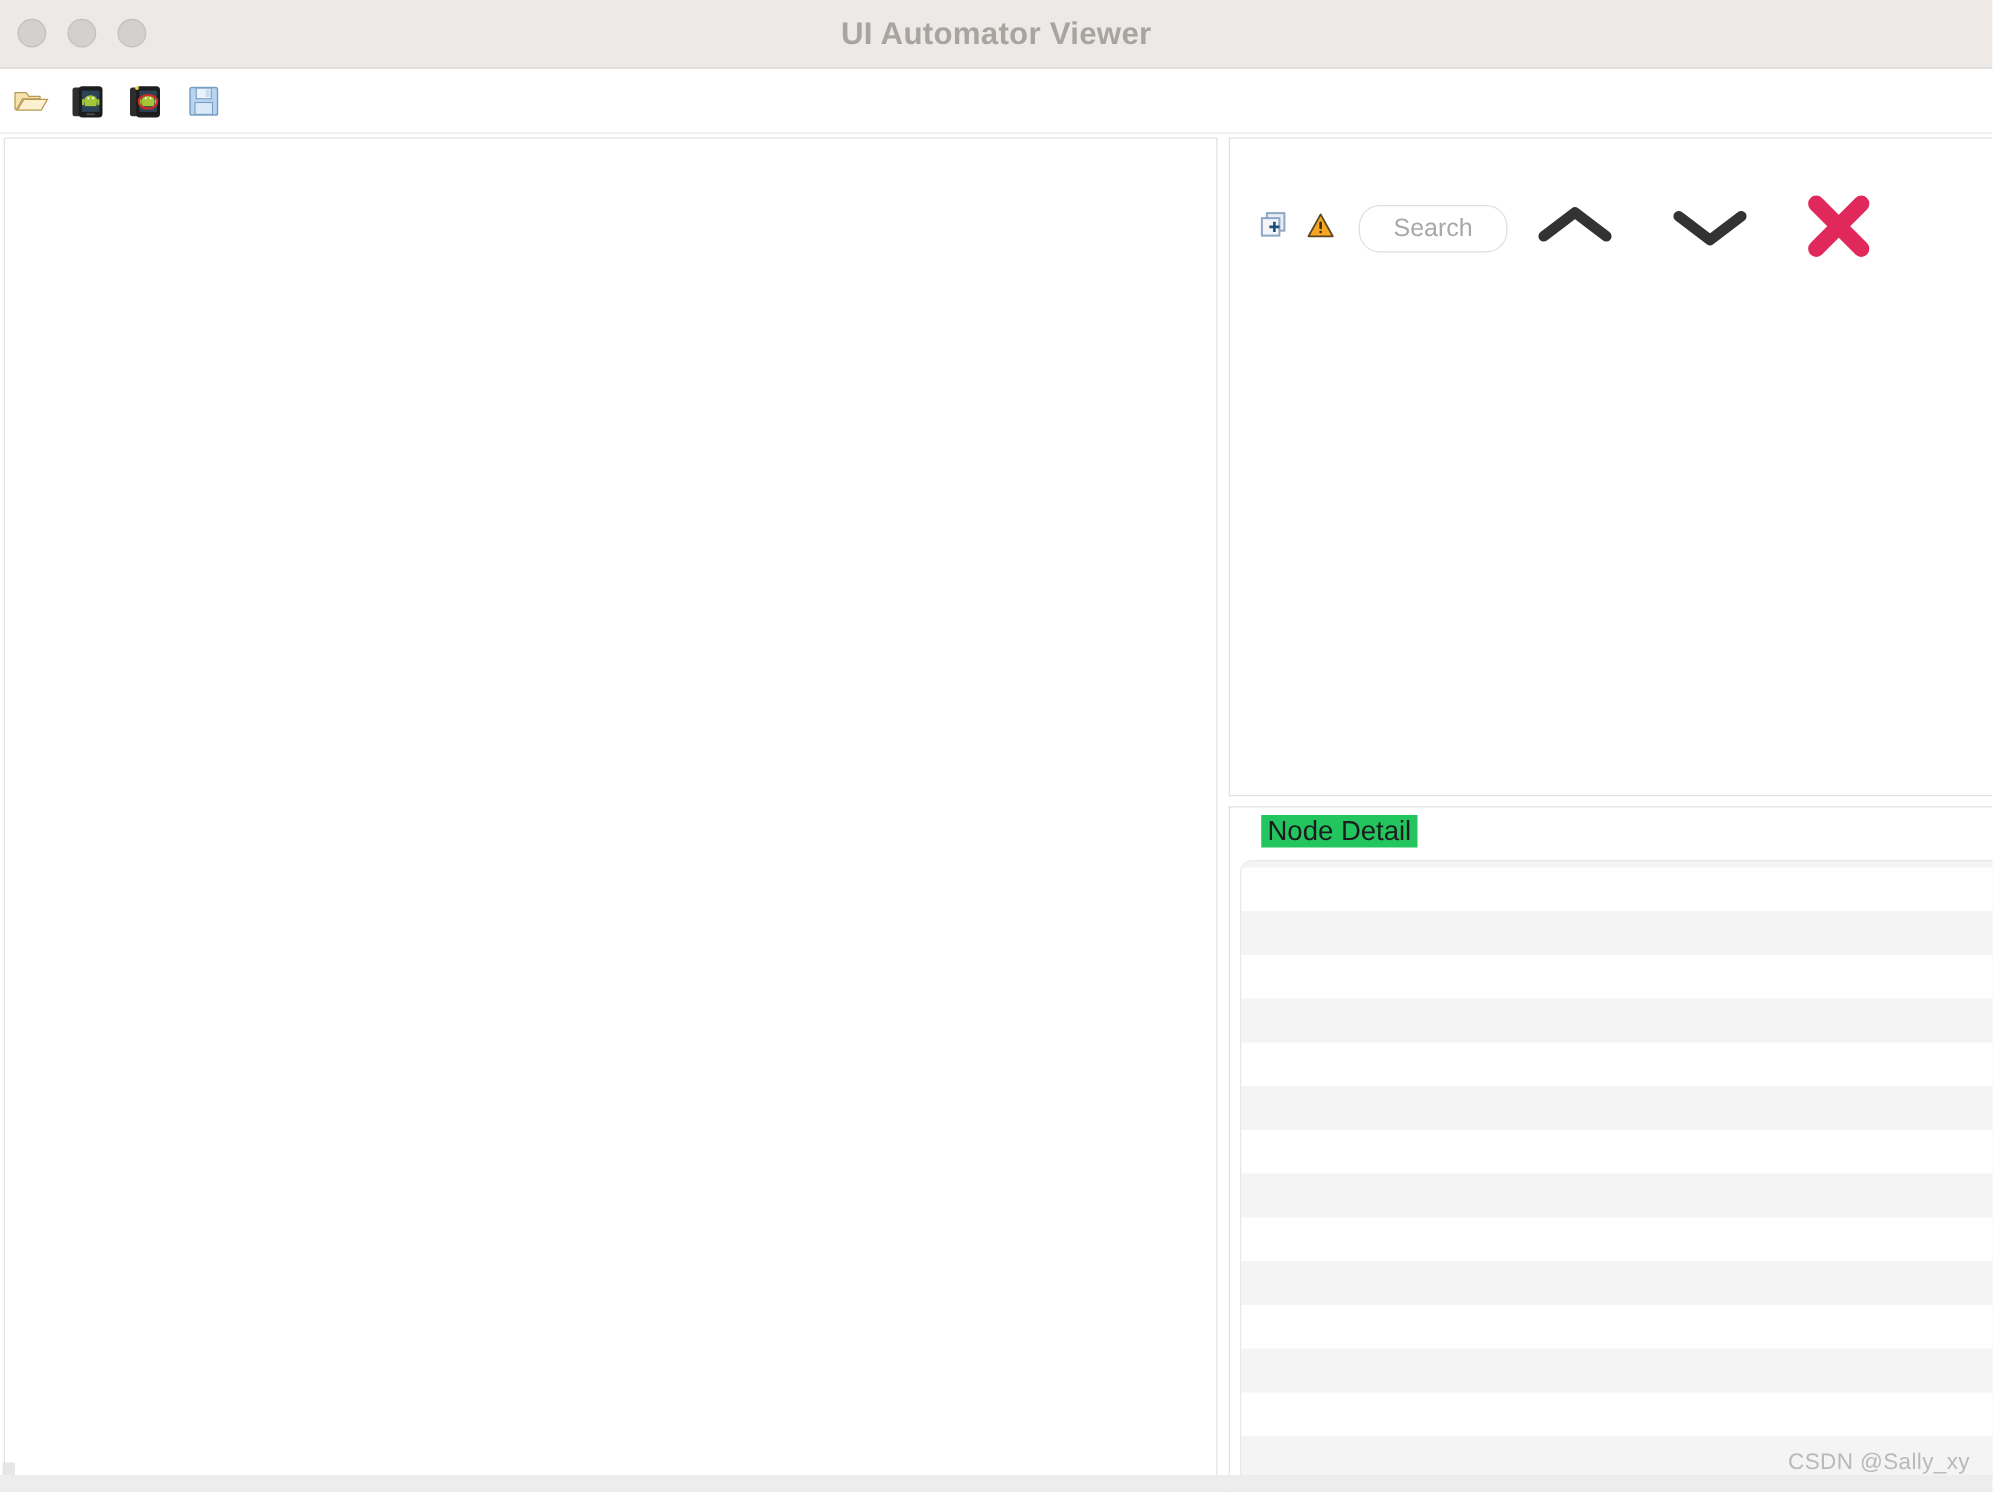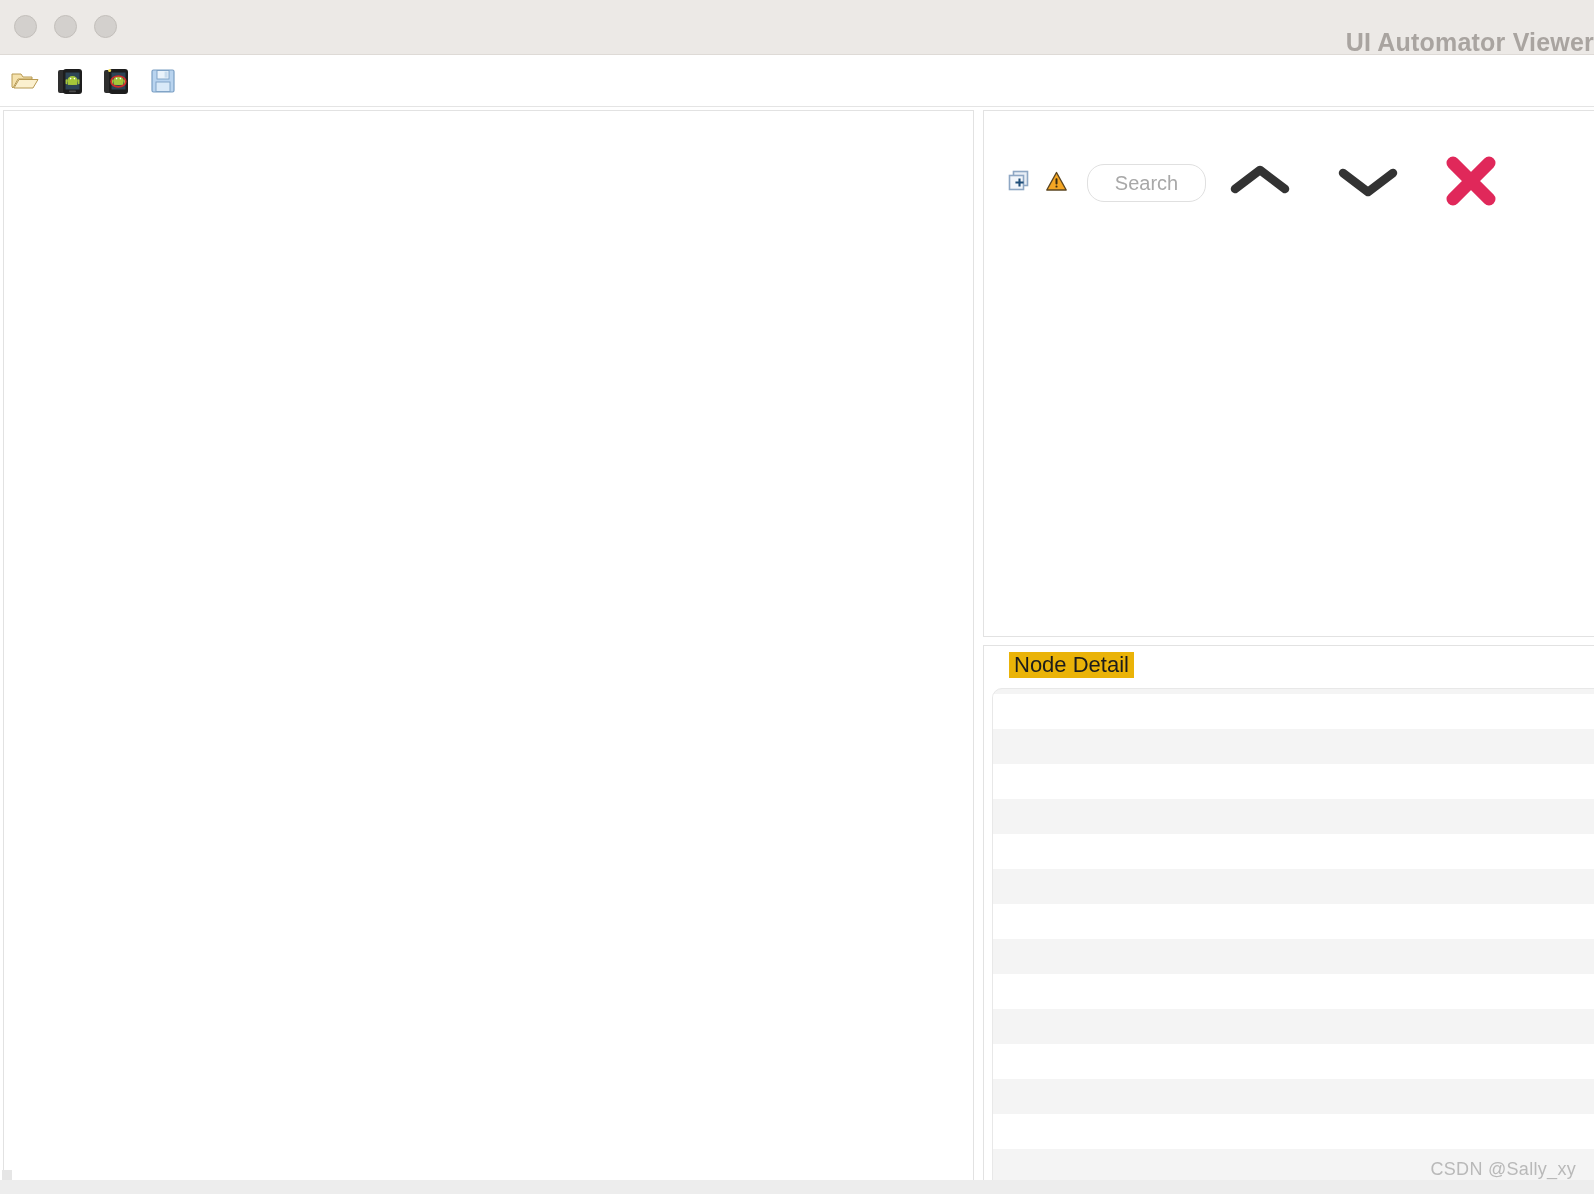--- a/index.html
+++ b/index.html
@@ -34,25 +34,25 @@
   .light {
     width: 23px;
     height: 23px;
     border-radius: 50%;
     background: #d3d0cd;
     border: 1px solid #c3bfbb;
     box-sizing: border-box;
   }
   .window-title {
     position: absolute;
-    left: 0; top: 15px;
+    left: 0; top: 0;
     width: 1594px;
     height: 55px;
     line-height: 55px;
-    text-align: right;
+    text-align: center;
     font-size: 25px;
     font-weight: bold;
     color: #a9a4a0;
     letter-spacing: 0.2px;
     user-select: none;
   }
 
   
   .toolbar {
     position: absolute;
@@ -179,21 +179,21 @@
     border-bottom: none;
     box-sizing: border-box;
     background: #ffffff;
   }
   .node-detail-title {
     position: absolute;
     left: 25px;
     top: 6px;
     font-size: 22px;
     color: #1c1c1c;
-    background: #eab308;
+    background: #22c55e;
     padding: 0 5px;
     user-select: none;
   }
   .node-table-wrap {
     position: absolute;
     left: 8px;
     top: 42px;
     width: 605px;
     height: 505px;
     background: #f4f4f4;

